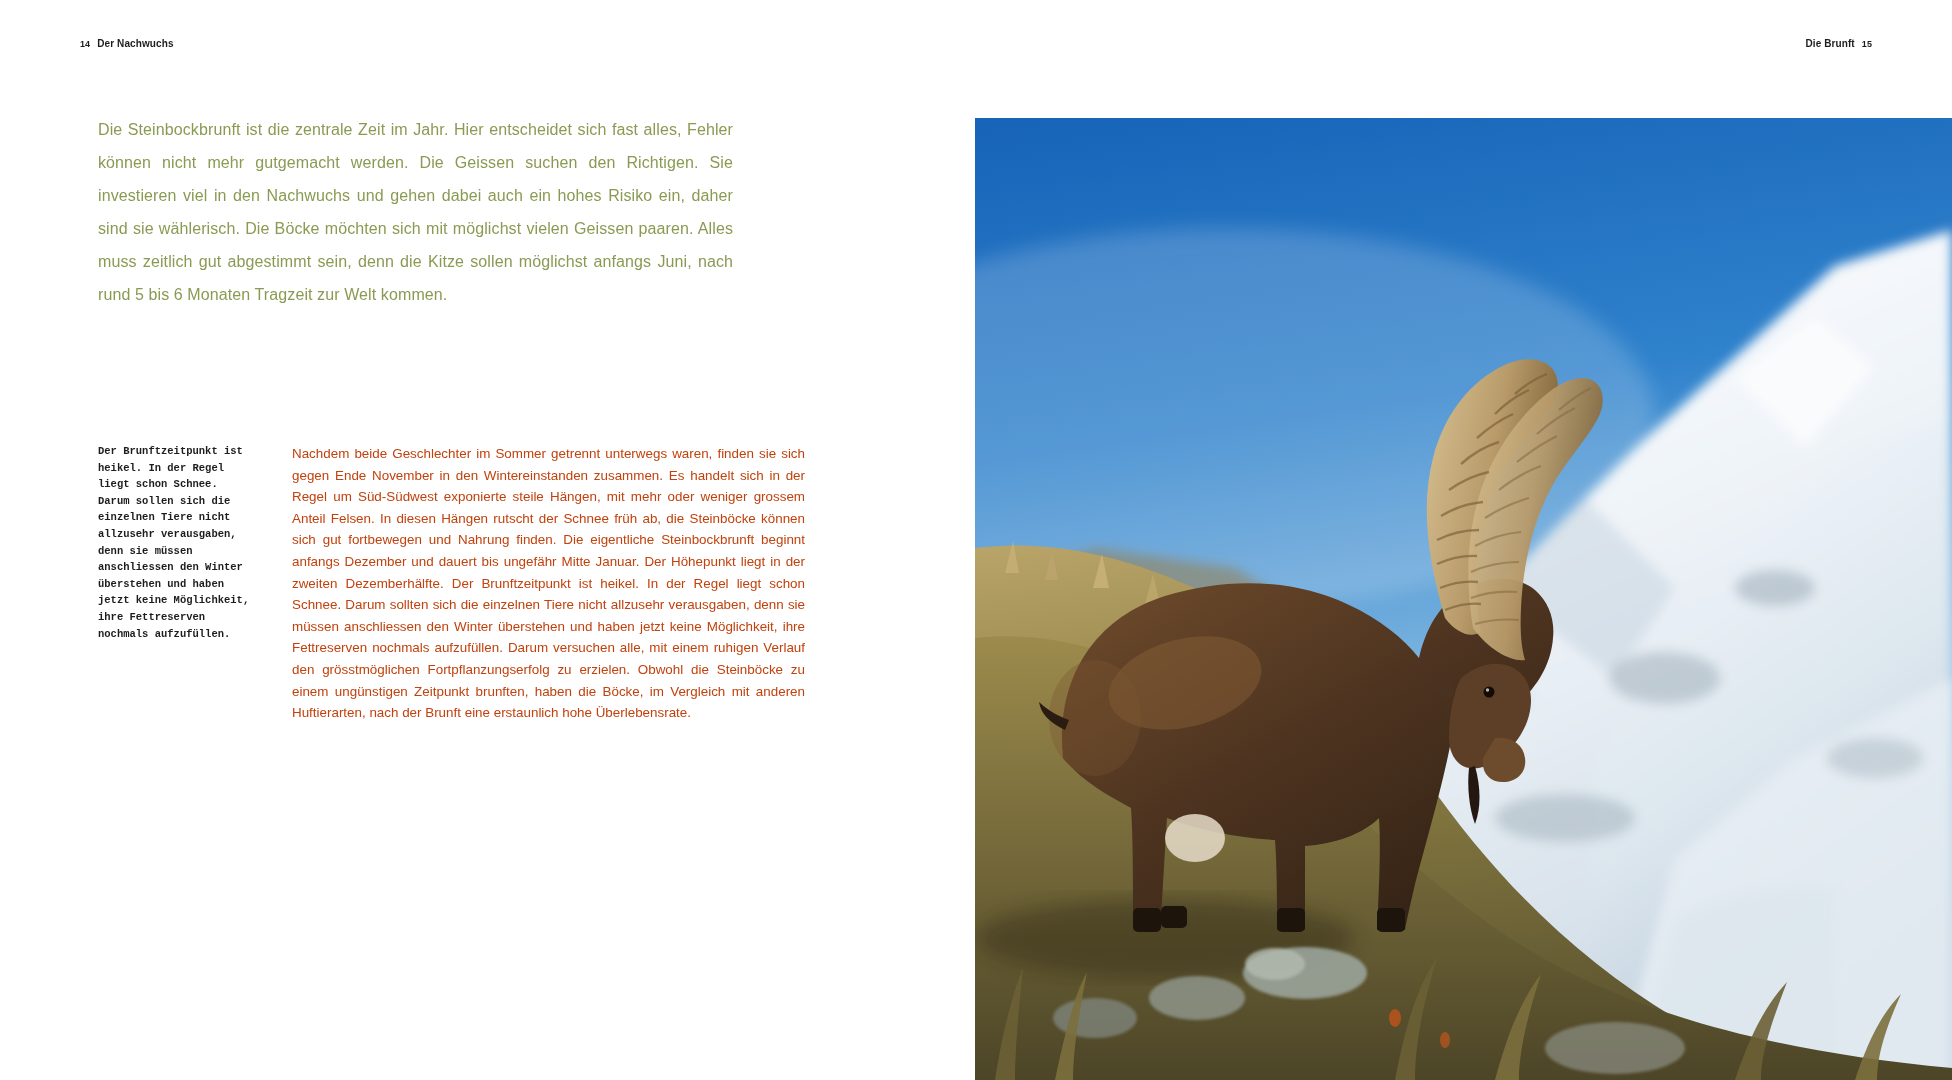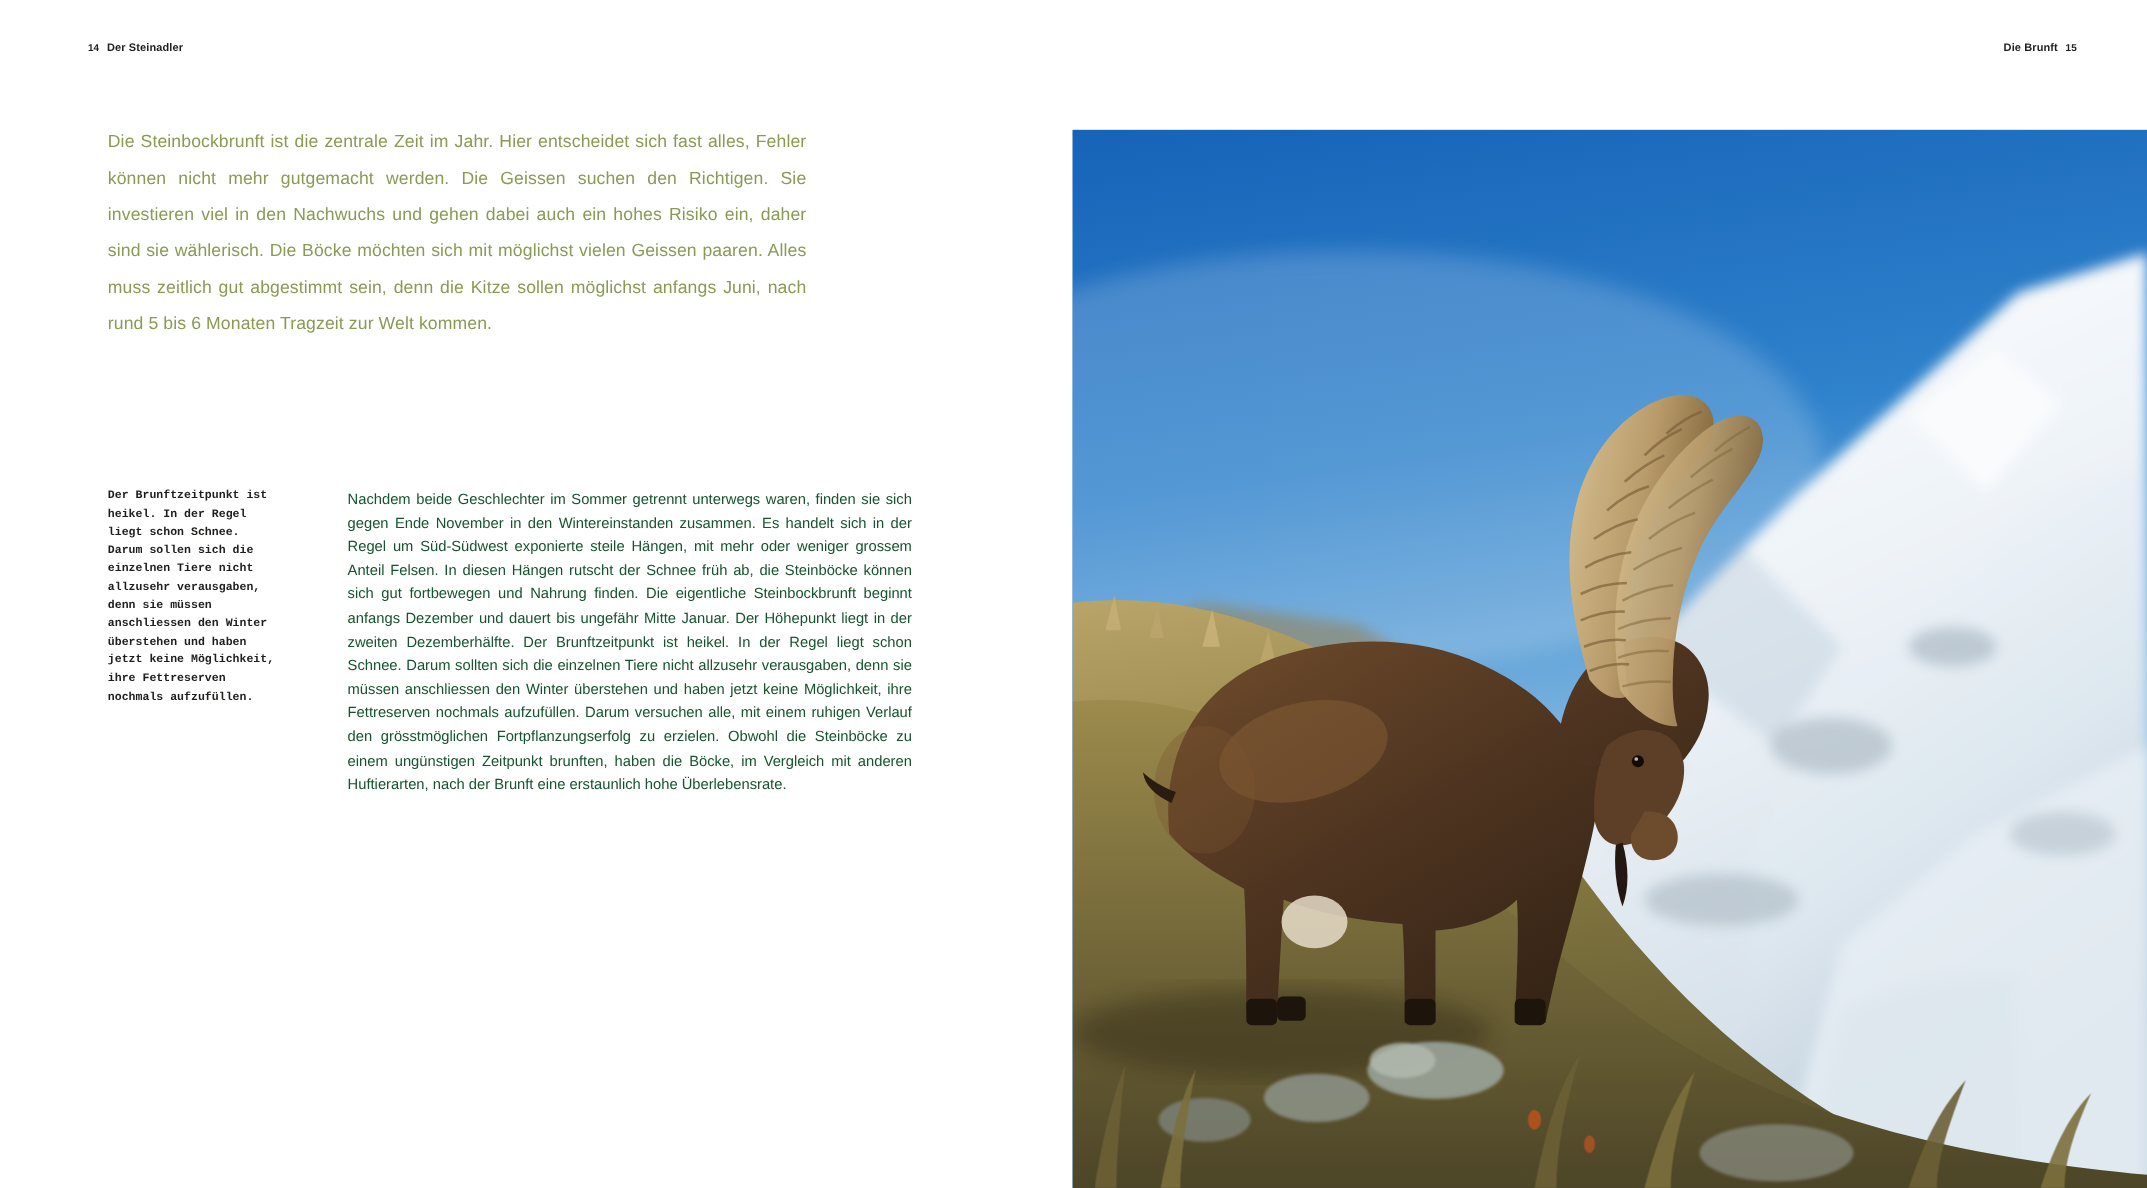--- a/index.html
+++ b/index.html
@@ -25,21 +25,21 @@
   .runhead {
     position: absolute;
     top: 38px;
     font-size: 10px;
     font-weight: bold;
     letter-spacing: 0.1px;
     color: #1d1d1b;
     white-space: nowrap;
   }
   .runhead-left { left: 80px; }
-  .runhead-right { right: 64px; text-align: center; }
+  .runhead-right { right: 80px; text-align: center; }
   .folio {
     font-size: 9px;
     font-weight: bold;
     color: #1d1d1b;
     margin-top: 36px;
   }
   .runhead-left .folio { margin-right: 7px; }
   .runhead-right .folio { margin-left: 7px; }
 
   
@@ -62,26 +62,26 @@
     width: 152px;
     font-size: 10.5px;
     line-height: 16.6px;
     font-weight: bold;
     color: #1d1d1b;
     font-family: Liberation Mono, monospace;
   }
 
   .bodytext {
     position: absolute;
-    left: 316px;
+    left: 292px;
     top: 443px;
     width: 513px;
     font-size: 13.4px;
     line-height: 21.6px;
-    color: #14532d;
+    color: #c2410c;
     text-align: justify;
   }
 
   
   .photo {
     position: absolute;
     left: 975px;
     top: 118px;
     width: 977px;
     height: 962px;
@@ -89,21 +89,21 @@
     background: #2f7fc4;
   }
   .photo svg { display: block; }
 </style>
 </head>
 <body>
 
 <div class="spread">
 
   <div class="runhead runhead-left">
-    <span class="folio">14</span><span>Der Steinadler</span>
+    <span class="folio">14</span><span>Der Nachwuchs</span>
   </div>
 
   <div class="runhead runhead-right">
     <span>Die Brunft</span><span class="folio">15</span>
   </div>
 
   <div class="lead">Die Steinbockbrunft ist die zentrale Zeit im Jahr. Hier entscheidet sich fast alles, Fehler können nicht mehr gutgemacht werden. Die Geissen suchen den Richtigen. Sie investieren viel in den Nachwuchs und gehen dabei auch ein hohes Risiko ein, daher sind sie wählerisch. Die Böcke möchten sich mit möglichst vielen Geissen paaren. Alles muss zeitlich gut abgestimmt sein, denn die Kitze sollen möglichst anfangs Juni, nach rund 5 bis 6 Monaten Tragzeit zur Welt kommen.</div>
 
   <div class="marginal">Der Brunftzeitpunkt ist heikel. In der Regel liegt schon Schnee. Darum sollen sich die einzelnen Tiere nicht allzusehr verausgaben, denn sie müssen anschliessen den Winter überstehen und haben jetzt keine Möglichkeit, ihre Fettreserven nochmals aufzufüllen.</div>
 

